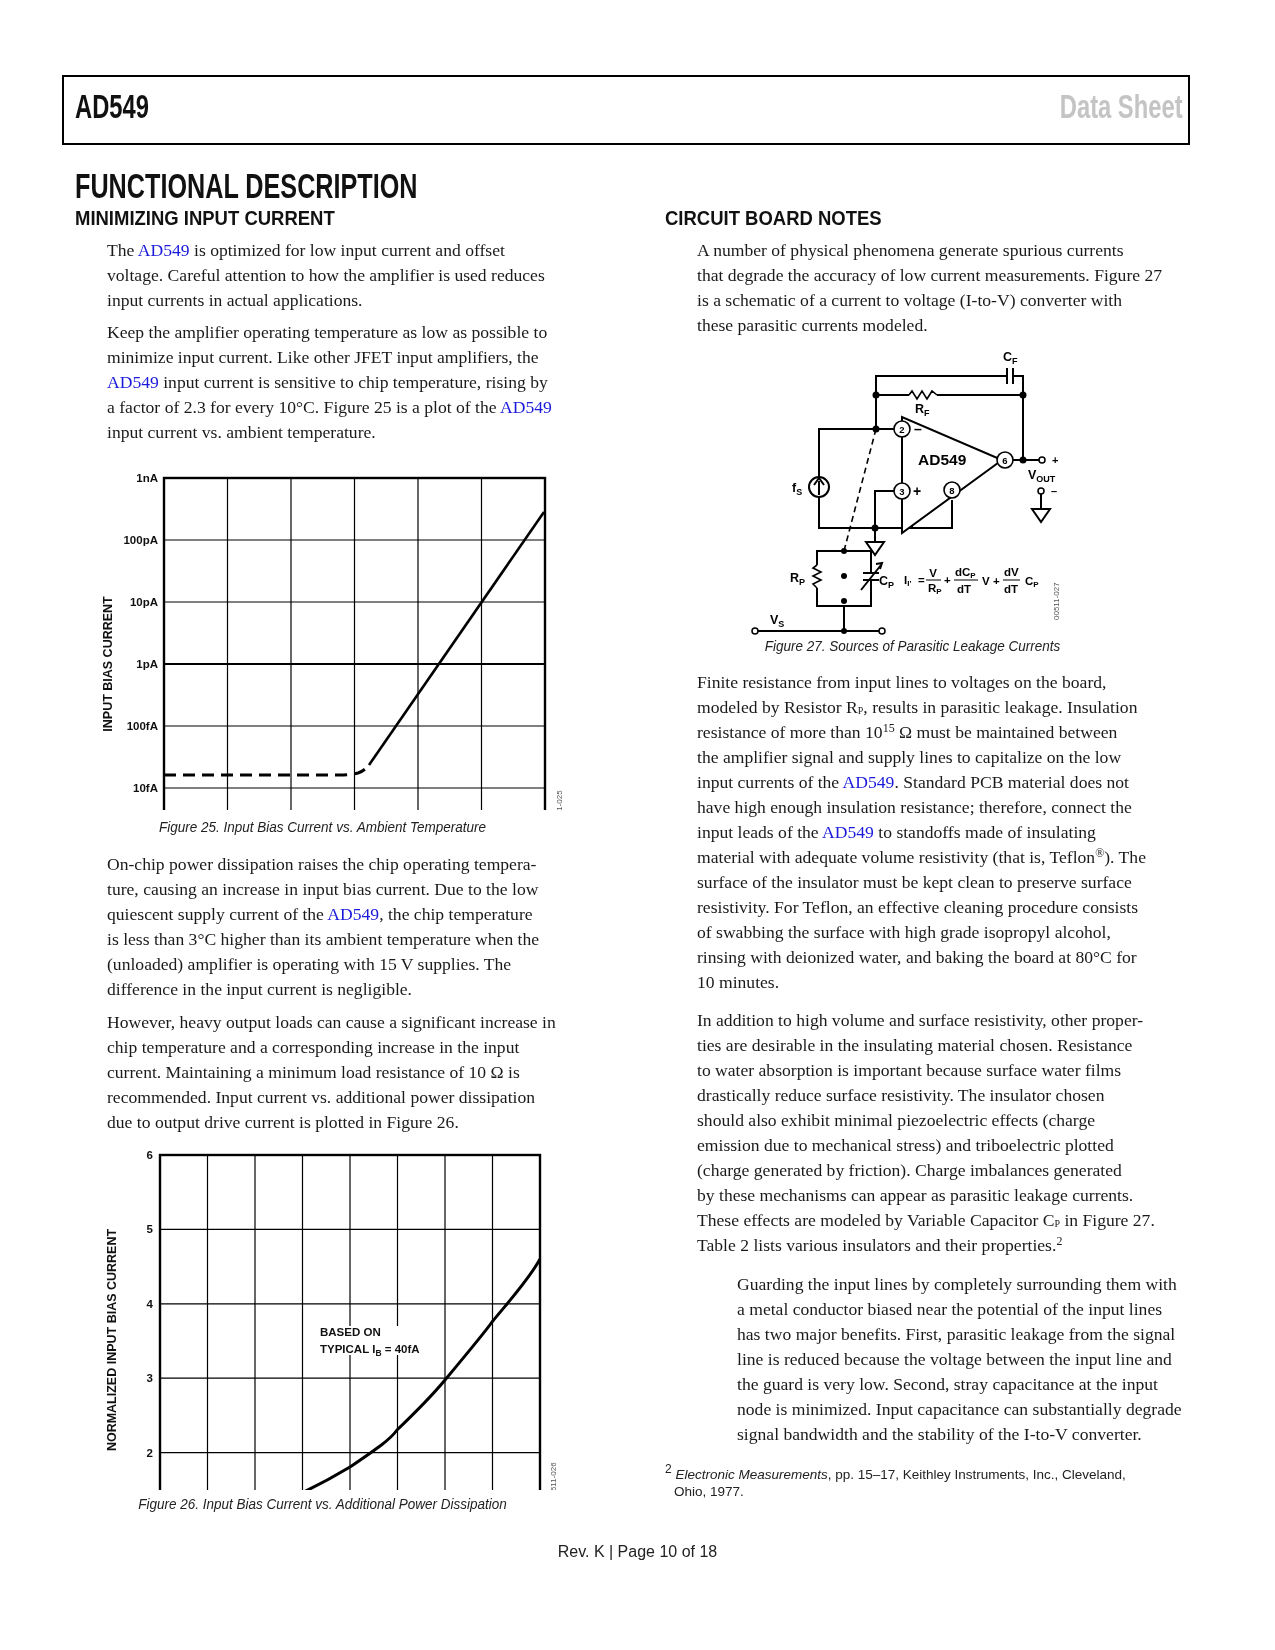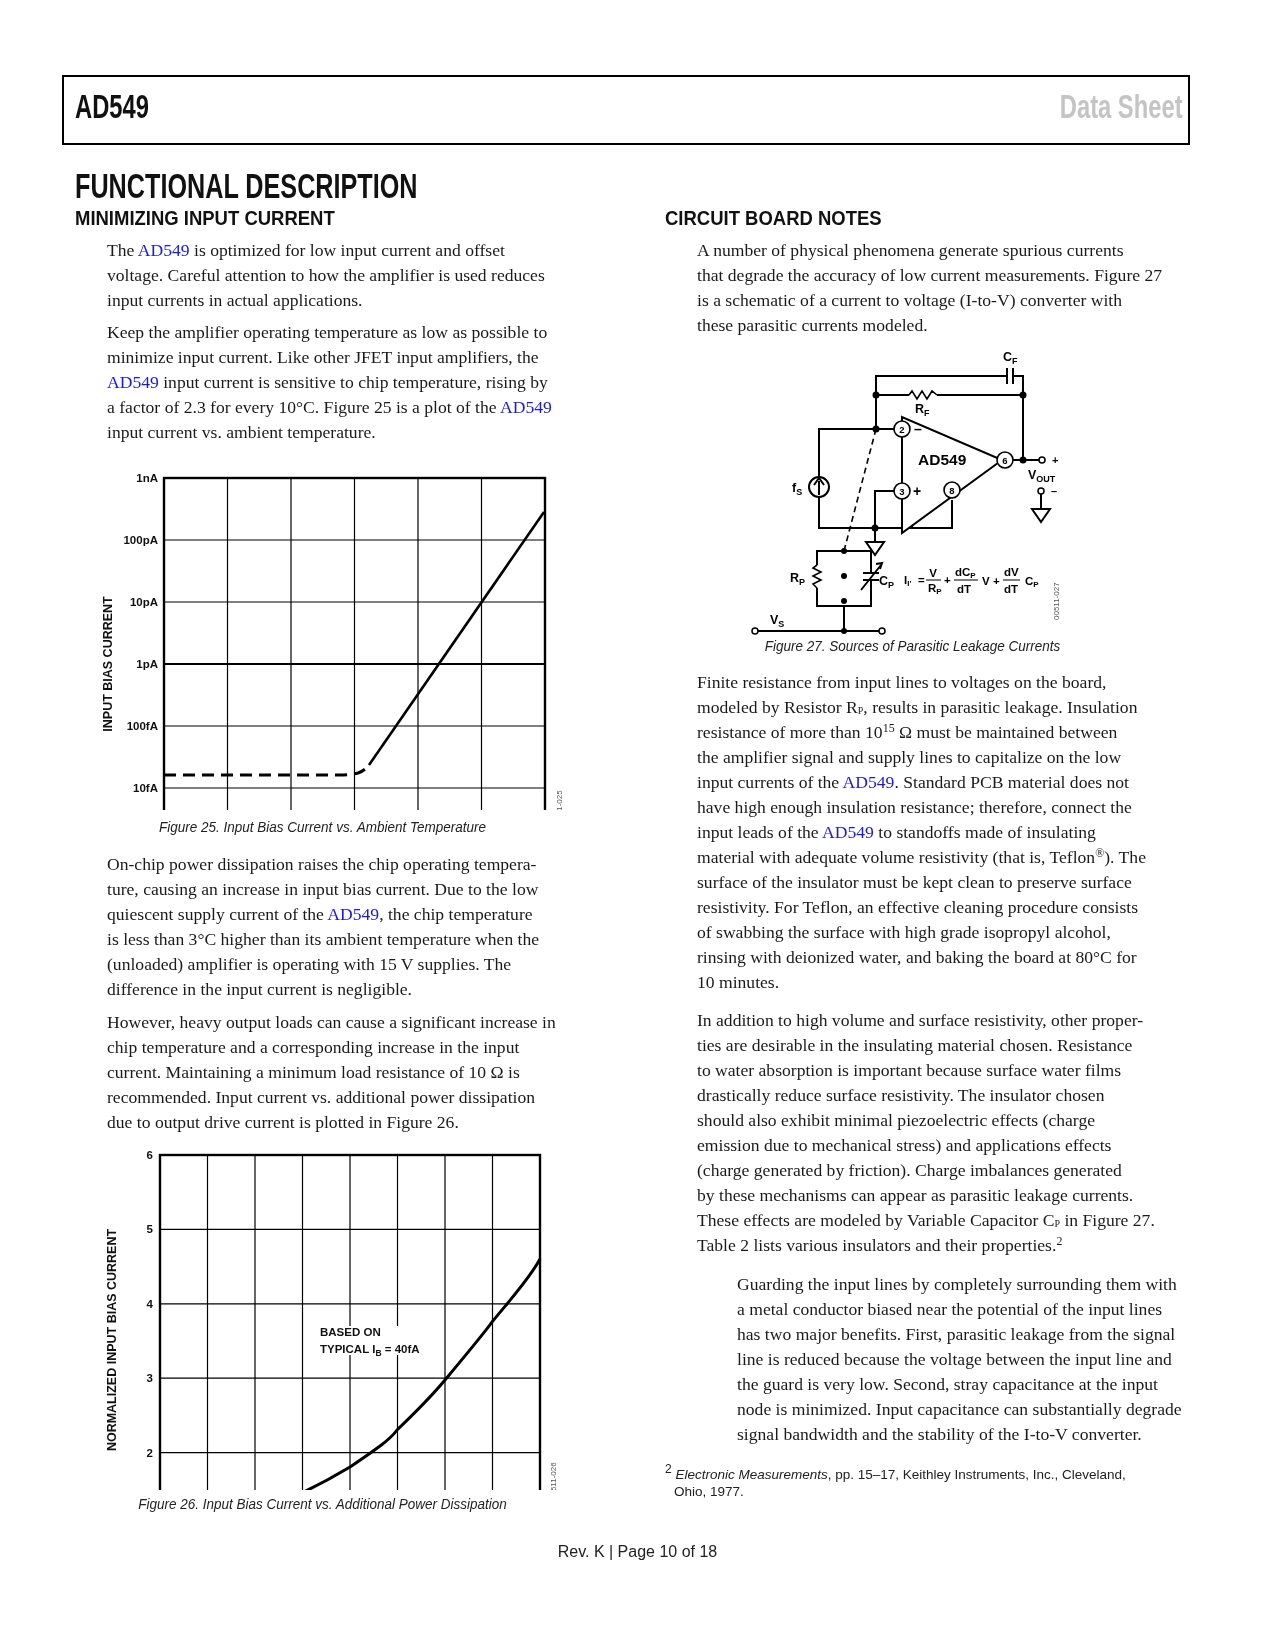--- a/index.html
+++ b/index.html
@@ -312,21 +312,21 @@
   <span class="ln">rinsing with deionized water, and baking the board at 80°C for</span>
   <span class="ln">10 minutes.</span>
 </div>
 
 <div class="abs para" style="left:665px; top:1008px;">
   <span class="ln">In addition to high volume and surface resistivity, other proper-</span>
   <span class="ln">ties are desirable in the insulating material chosen. Resistance</span>
   <span class="ln">to water absorption is important because surface water films</span>
   <span class="ln">drastically reduce surface resistivity. The insulator chosen</span>
   <span class="ln">should also exhibit minimal piezoelectric effects (charge</span>
-  <span class="ln">emission due to mechanical stress) and applications effects</span>
+  <span class="ln">emission due to mechanical stress) and triboelectric plotted</span>
   <span class="ln">(charge generated by friction). Charge imbalances generated</span>
   <span class="ln">by these mechanisms can appear as parasitic leakage currents.</span>
   <span class="ln"><span>These effects are modeled by Variable Capacitor C</span><sub class="sm">P</sub><span> in Figure 27.</span></span>
   <span class="ln"><span>Table 2 lists various insulators and their properties.</span><sup>2</sup></span>
 </div>
 
 <div class="abs para" style="left:705px; top:1272px;">
   <span class="ln">Guarding the input lines by completely surrounding them with</span>
   <span class="ln">a metal conductor biased near the potential of the input lines</span>
   <span class="ln">has two major benefits. First, parasitic leakage from the signal</span>

